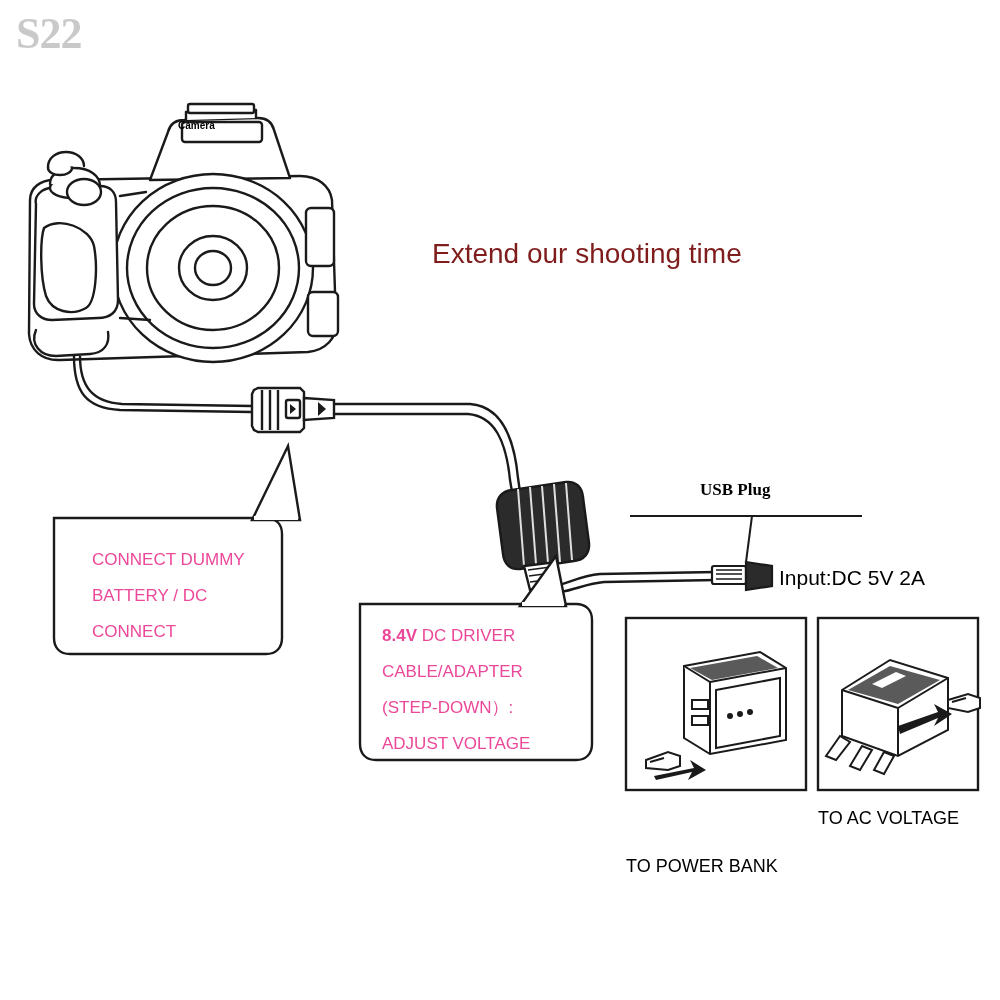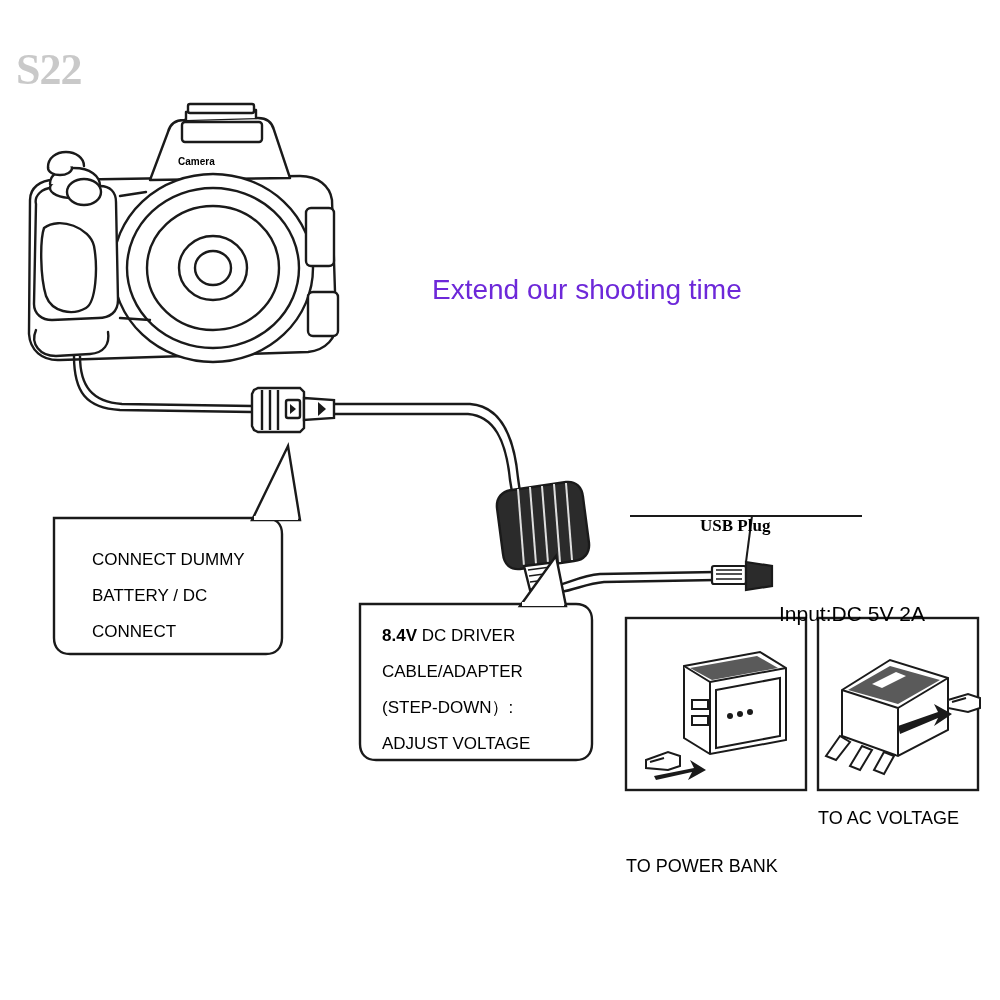--- a/index.html
+++ b/index.html
@@ -19,37 +19,36 @@
   }
   #diagram-svg {
     position: absolute;
     left: 0;
     top: 0;
   }
   .txt {
     position: absolute;
     color: #000000;
     white-space: pre;
-    margin-top: 36px;
   }
   #watermark {
     left: 16px;
     top: 8px;
     font-family: "Liberation Serif", serif;
     font-size: 44px;
     font-weight: bold;
     color: #c9c9c9;
     letter-spacing: -1px;
   }
   #headline {
     left: 432px;
     top: 238px;
     font-size: 28px;
     font-family: "Liberation Sans", sans-serif;
-    color: #6d28d9;
+    color: #7f1d1d;
   }
   #camera-label {
     left: 178px;
     top: 120px;
     font-size: 10px;
     font-weight: bold;
   }
   #usb-plug-label {
     left: 700px;
     top: 480px;
@@ -59,21 +58,21 @@
   }
   #input-label {
     left: 779px;
     top: 566px;
     font-size: 21px;
   }
   .callout-text {
     position: absolute;
     font-size: 17px;
     line-height: 36px;
-    color: #000000;
+    color: #ec4899;
   }
   #callout1-text {
     left: 92px;
     top: 542px;
   }
   #callout2-text {
     left: 382px;
     top: 618px;
   }
   #callout2-text .bold {

